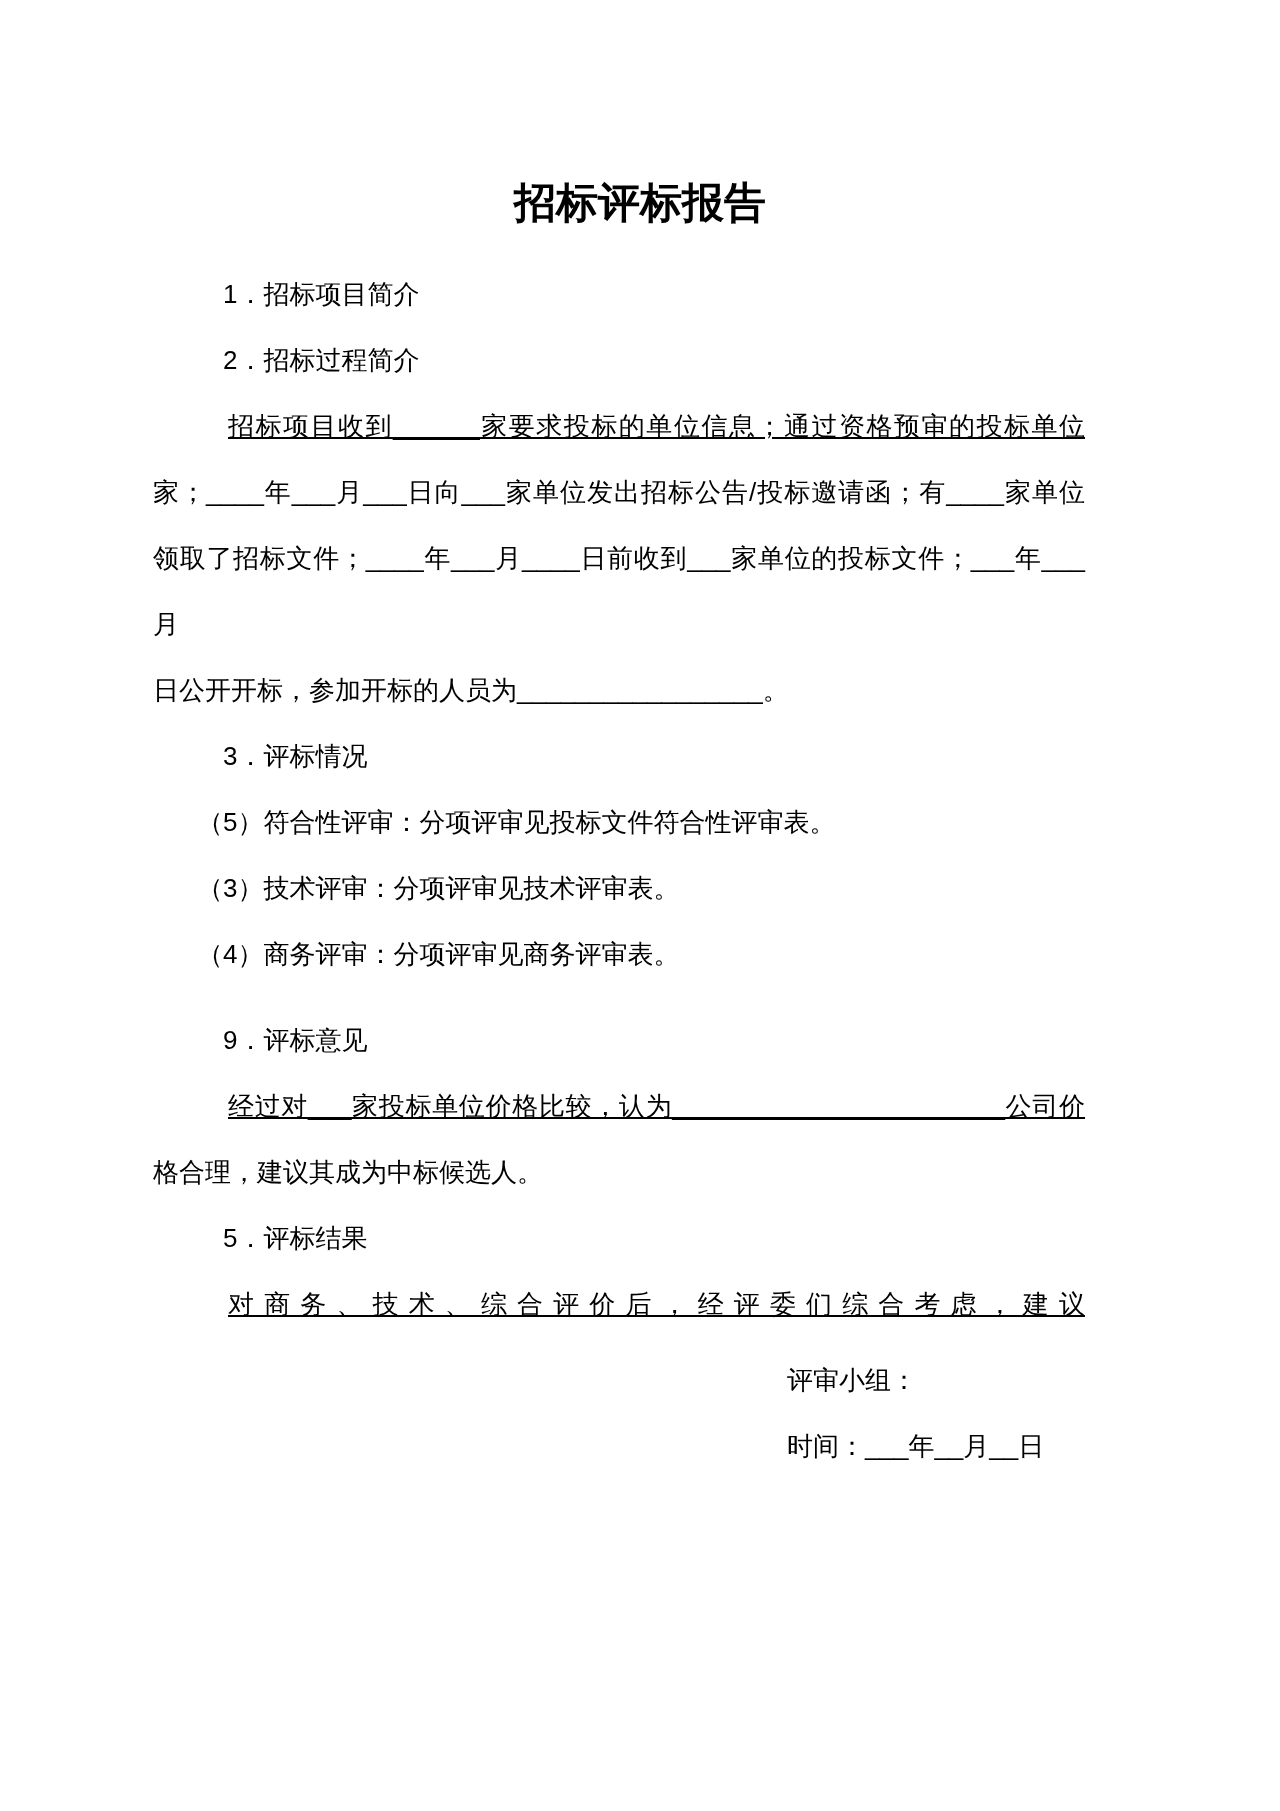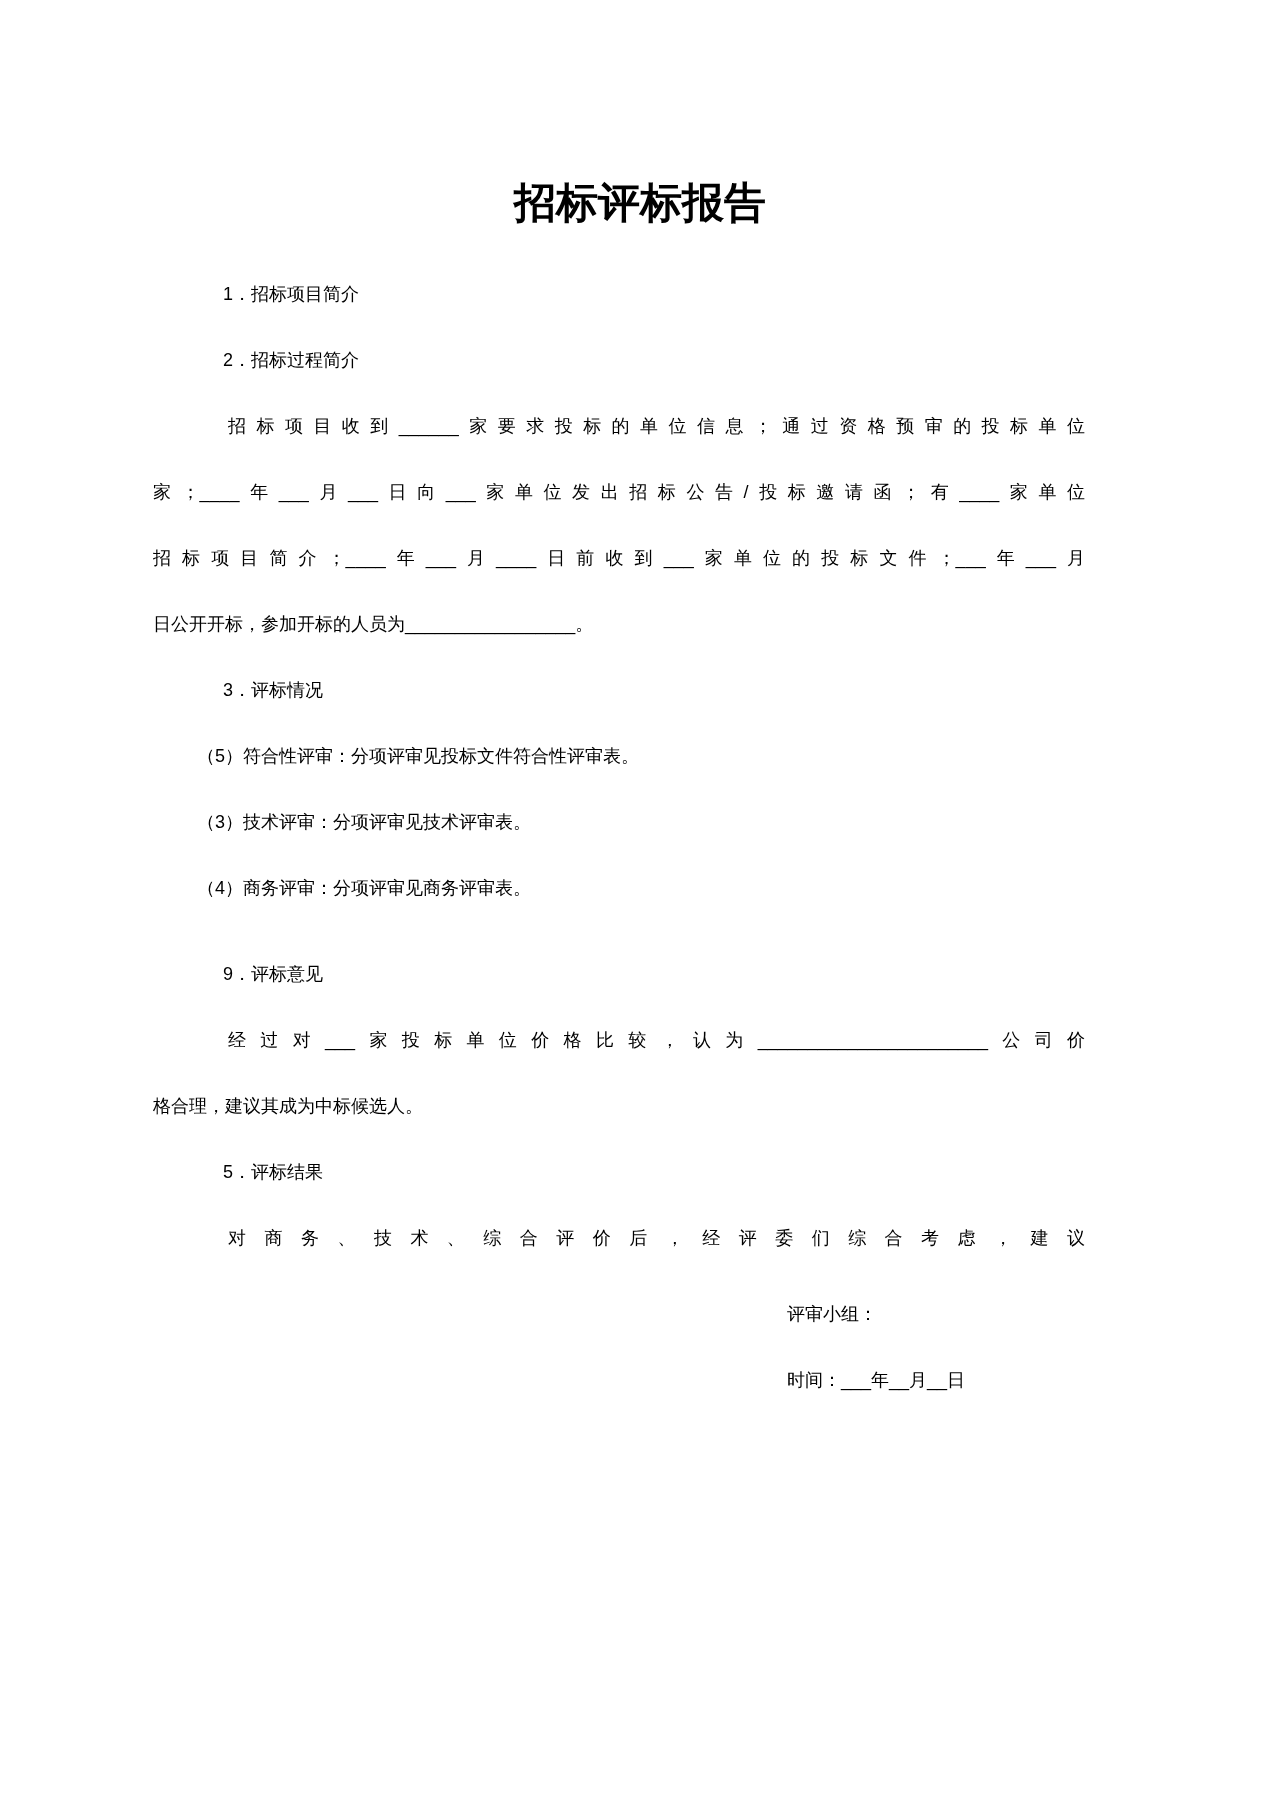--- a/index.html
+++ b/index.html
@@ -23,50 +23,50 @@
   }
   .title {
     font-size: 42px;
     font-weight: 700;
     line-height: 56px;
     text-align: center;
     margin-right: -42px; 
     white-space: nowrap;
   }
   .line {
-    font-size: 18px;
+    font-size: 26px;
     line-height: 66px;
     white-space: pre-wrap;
   }
   
   .j {
     text-align: justify;
     text-align-last: justify;
   }
   .h   { padding-left: 70px; }   
-  .pf  { padding-left: 75px; }   
+  .pf  { padding-left: 75px; text-decoration: underline; }   
   .it  { padding-left: 44px; }   
   .sig { padding-left: 634px; }  
   .mt-title { margin-top: 30px; }
   .mt-sec4  { margin-top: 20px; }
   .mt-sig   { margin-top: 10px; }
 </style>
 </head>
 <body>
 
 <div class="page">
 
   <div class="title">招标评标报告</div>
 
   <div class="line h mt-title">1．招标项目简介</div>
   <div class="line h">2．招标过程简介</div>
 
   <div class="line pf j">招标项目收到______家要求投标的单位信息；通过资格预审的投标单位</div>
   <div class="line j">家；____年___月___日向___家单位发出招标公告/投标邀请函；有____家单位</div>
-  <div class="line j">招标项目简介；____年___月____日前收到___家单位的投标文件；___年___月</div>
+  <div class="line j">领取了招标文件；____年___月____日前收到___家单位的投标文件；___年___月</div>
   <div class="line">日公开开标，参加开标的人员为_________________。</div>
 
   <div class="line h">3．评标情况</div>
   <div class="line it">（5）符合性评审：分项评审见投标文件符合性评审表。</div>
   <div class="line it">（3）技术评审：分项评审见技术评审表。</div>
   <div class="line it">（4）商务评审：分项评审见商务评审表。</div>
 
   <div class="line h mt-sec4">9．评标意见</div>
   <div class="line pf j">经过对___家投标单位价格比较，认为_______________________公司价</div>
   <div class="line">格合理，建议其成为中标候选人。</div>

